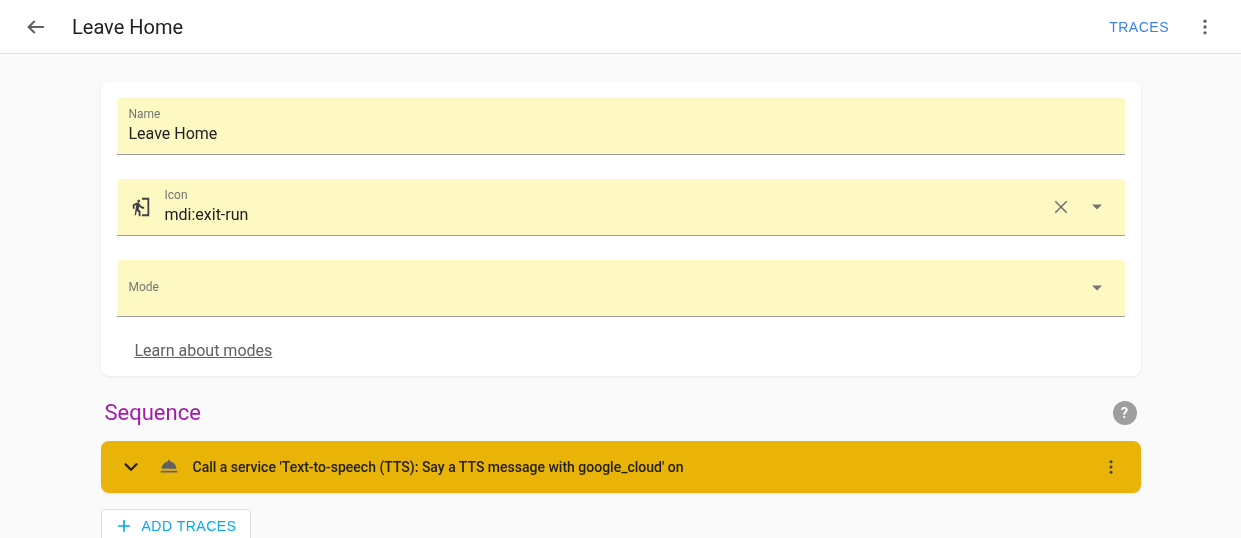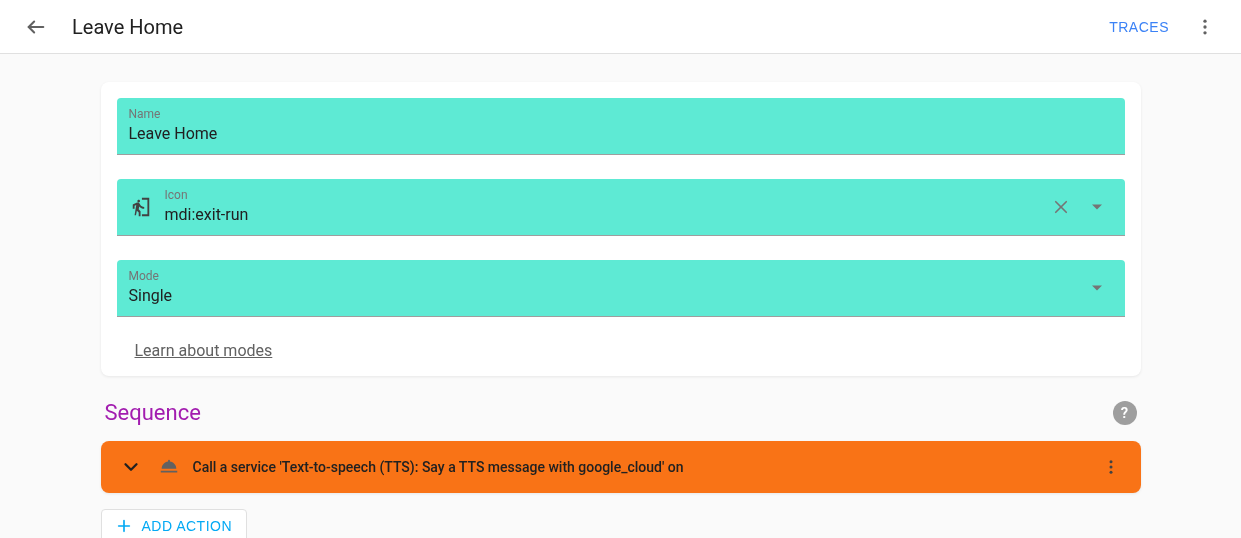--- a/index.html
+++ b/index.html
@@ -4,34 +4,34 @@
 <style>
 * { box-sizing: border-box; margin: 0; padding: 0; }
 body { font-family: -apple-system, BlinkMacSystemFont, "Segoe UI", Roboto, sans-serif; background: #fafafa; color: #212121; font-size: 14px; }
 .topbar { height: 54px; background: #fff; border-bottom: 1px solid #e0e0e0; display: flex; align-items: center; padding: 0 16px; }
 .back-btn { width: 40px; height: 40px; border: none; background: none; cursor: pointer; display: flex; align-items: center; justify-content: center; border-radius: 50%; color: #616161; margin-right: 16px; }
 .page-title { font-size: 20px; font-weight: 400; flex: 1; color: #212121; }
 .traces-btn { color: #3b82f6; font-weight: 500; font-size: 14px; letter-spacing: 0.5px; border: none; background: none; cursor: pointer; padding: 8px 12px; }
 .menu-btn { width: 40px; height: 40px; border: none; background: none; cursor: pointer; display: flex; align-items: center; justify-content: center; border-radius: 50%; color: #616161; margin-left: 4px; }
 .content { max-width: 1040px; margin: 0 auto; padding: 28px 0 40px; }
 .card { background: #fff; border-radius: 8px; box-shadow: 0 1px 3px rgba(0,0,0,0.08); padding: 16px; margin-bottom: 24px; }
-.field { background: #5eead4; border-bottom: 1px solid #9e9e9e; position: relative; margin-bottom: 24px; border-radius: 4px 4px 0 0; }
+.field { background: #fef9c3; border-bottom: 1px solid #9e9e9e; position: relative; margin-bottom: 24px; border-radius: 4px 4px 0 0; }
 .field:last-of-type { margin-bottom: 24px; }
 .field-inner { display: flex; align-items: center; padding: 0 12px; min-height: 56px; }
 .field-icon { width: 24px; height: 24px; margin-right: 12px; display: flex; align-items: center; justify-content: center; color: #424242; }
 .field-text { flex: 1; display: flex; flex-direction: column; justify-content: center; padding: 8px 0; }
 .field-label { font-size: 12px; color: #757575; line-height: 1.2; margin-bottom: 2px; }
 .field-value { font-size: 16px; color: #212121; line-height: 1.4; }
 .field-actions { display: flex; align-items: center; gap: 4px; }
 .icon-btn { width: 32px; height: 32px; border: none; background: none; cursor: pointer; display: flex; align-items: center; justify-content: center; color: #757575; border-radius: 50%; }
 .help-link { font-size: 16px; color: #616161; text-decoration: underline; padding-left: 18px; cursor: pointer; }
 .section-header { display: flex; align-items: center; margin-bottom: 16px; padding: 0 4px; }
 .section-title { font-size: 22px; font-weight: 400; flex: 1; color: #a21caf; }
 .help-circle { width: 24px; height: 24px; background: #9e9e9e; border-radius: 50%; color: #fff; display: flex; align-items: center; justify-content: center; font-weight: 600; font-size: 15px; cursor: pointer; }
-.action-card { background: #f97316; border-radius: 8px; box-shadow: 0 1px 3px rgba(0,0,0,0.08); display: flex; align-items: center; padding: 12px 16px; margin-bottom: 16px; min-height: 48px; }
+.action-card { background: #eab308; border-radius: 8px; box-shadow: 0 1px 3px rgba(0,0,0,0.08); display: flex; align-items: center; padding: 12px 16px; margin-bottom: 16px; min-height: 48px; }
 .expand-btn { width: 28px; height: 28px; border: none; background: none; cursor: pointer; display: flex; align-items: center; justify-content: center; color: #212121; margin-right: 12px; }
 .action-icon { width: 24px; height: 24px; display: flex; align-items: center; justify-content: center; color: #616161; margin-right: 12px; }
 .action-text { flex: 1; font-size: 14px; color: #212121; font-weight: 500; }
 .action-menu { width: 28px; height: 28px; border: none; background: none; cursor: pointer; display: flex; align-items: center; justify-content: center; color: #424242; }
 .add-btn { display: inline-flex; align-items: center; gap: 10px; padding: 8px 14px; border: 1px solid #e0e0e0; border-radius: 4px; background: #fff; color: #03a9f4; font-weight: 500; font-size: 14px; letter-spacing: 0.5px; cursor: pointer; }
 svg { display: block; }
 </style>
 </head>
 <body>
 
@@ -90,21 +90,20 @@
               </svg>
           </button>
         </div>
       </div>
     </div>
 
     <div class="field">
       <div class="field-inner">
         <div class="field-text">
           <span class="field-label">Mode</span>
-          <span class="field-value">Single</span>
         </div>
         <div class="field-actions">
           <button class="icon-btn">
             <svg width="12" height="12" viewBox="0 0 24 24" fill="currentColor">
                 <path d="M2 7l10 10L22 7z"></path>
               </svg>
           </button>
         </div>
       </div>
     </div>
@@ -138,16 +137,16 @@
           <circle cx="12" cy="19" r="2"></circle>
         </svg>
     </button>
   </div>
 
   <button class="add-btn">
     <svg width="16" height="16" viewBox="0 0 24 24" fill="none" stroke="currentColor" stroke-width="2.5" stroke-linecap="round">
         <line x1="12" y1="4" x2="12" y2="20"></line>
         <line x1="4" y1="12" x2="20" y2="12"></line>
       </svg>
-    <span>ADD ACTION</span>
+    <span>ADD TRACES</span>
   </button>
 
 </div>
 
 </body></html>

